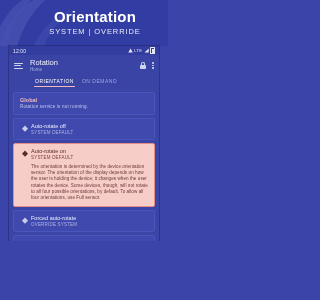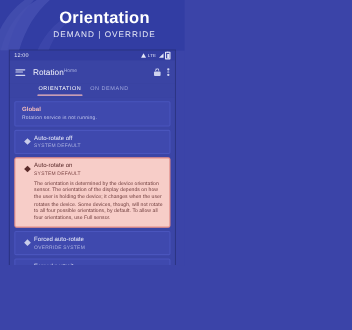--- a/index.html
+++ b/index.html
@@ -55,21 +55,21 @@
   .ic-bat:before{content:"";position:absolute;left:.8px;right:.8px;top:-1.2px;height:.8px;background:#e4e6f6;}
 
   
   .appbar{
     height:21px;background:#3a44a4;
     display:flex;align-items:center;padding:0 5px;box-sizing:border-box;
   }
   .hamburger{width:9px;display:flex;flex-direction:column;gap:1.5px;cursor:pointer;}
   .hamburger span{display:block;height:1px;background:#cfd3ee;border-radius:1px;}
   .hamburger span:nth-child(2){width:7px;}
-  .titles{margin-left:7px;display:flex;flex-direction:row;justify-content:space-between;}
+  .titles{margin-left:7px;display:flex;flex-direction:column;justify-content:space-between;}
   .ab-title{color:#f0f1fb;font-size:7.5px;line-height:9px;}
   .ab-sub{color:#a9b0e0;font-size:4.5px;line-height:6px;}
   .ab-actions{margin-left:auto;display:flex;align-items:center;gap:6px;}
   .ic-lock{width:6px;height:7px;position:relative;}
   .ic-lock .body{position:absolute;bottom:0;left:0;width:6px;height:4.2px;background:#cfd3ee;border-radius:.8px;}
   .ic-lock .shackle{position:absolute;top:0;left:1.2px;width:3.6px;height:3.4px;border:1px solid #cfd3ee;border-bottom:none;border-radius:2px 2px 0 0;box-sizing:border-box;}
   .ic-dots{width:2px;display:flex;flex-direction:column;gap:1px;align-items:center;}
   .ic-dots i{width:1.6px;height:1.6px;border-radius:50%;background:#cfd3ee;display:block;}
 
   
@@ -134,21 +134,21 @@
 <div class="shot">
 
   <div class="banner">
     <svg class="banner-wm" viewBox="0 0 78 74">
       <path d="M4 68 C 10 30, 30 8, 62 2 C 40 16, 26 38, 20 70 Z" fill="#7d86d8"></path>
       <path d="M0 52 C 8 26, 24 8, 48 0 C 30 14, 16 34, 12 60 Z" fill="#8b94e0" opacity=".8"></path>
       <path d="M34 74 C 40 48, 54 28, 78 20 C 60 34, 48 52, 46 74 Z" fill="#6f79d0" opacity=".7"></path>
     </svg>
     <div class="banner-inner">
       <div class="banner-title">Orientation</div>
-      <div class="banner-sub">DEMAND | OVERRIDE</div>
+      <div class="banner-sub">SYSTEM | OVERRIDE</div>
     </div>
   </div>
 
   <div class="phone">
 
     <div class="statusbar">
       <div class="sb-time">12:00</div>
       <div class="sb-right">
         <svg class="ic-wifi" viewBox="0 0 10 10">
           <path d="M5 1 L9.5 9 L0.5 9 Z" fill="#e4e6f6"></path>

